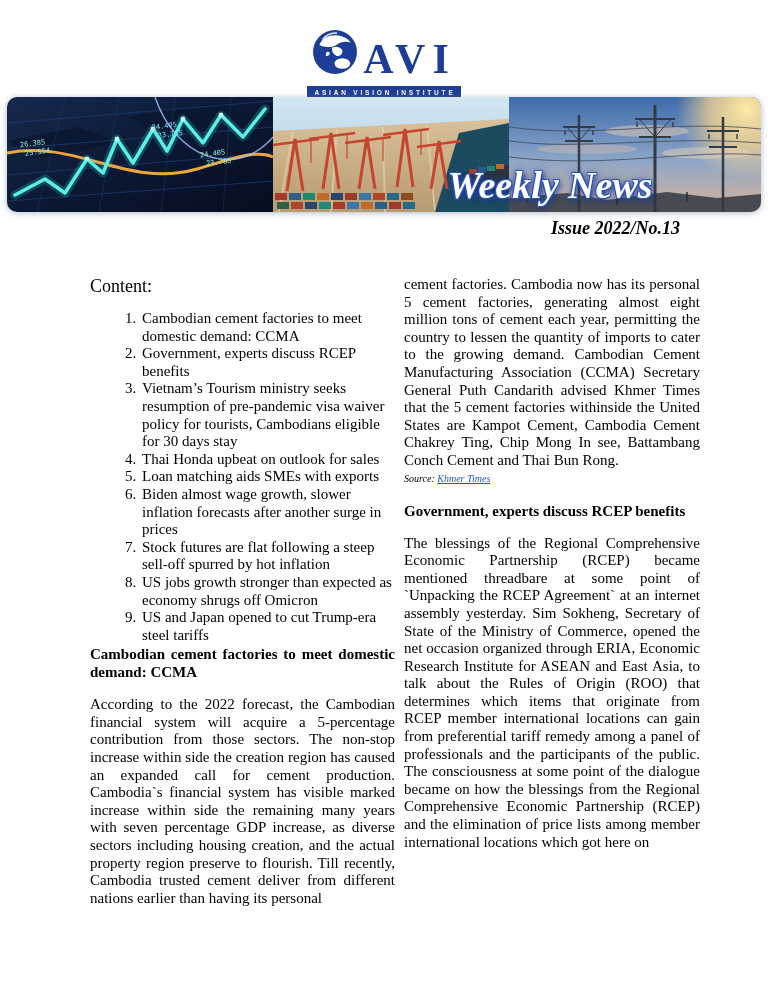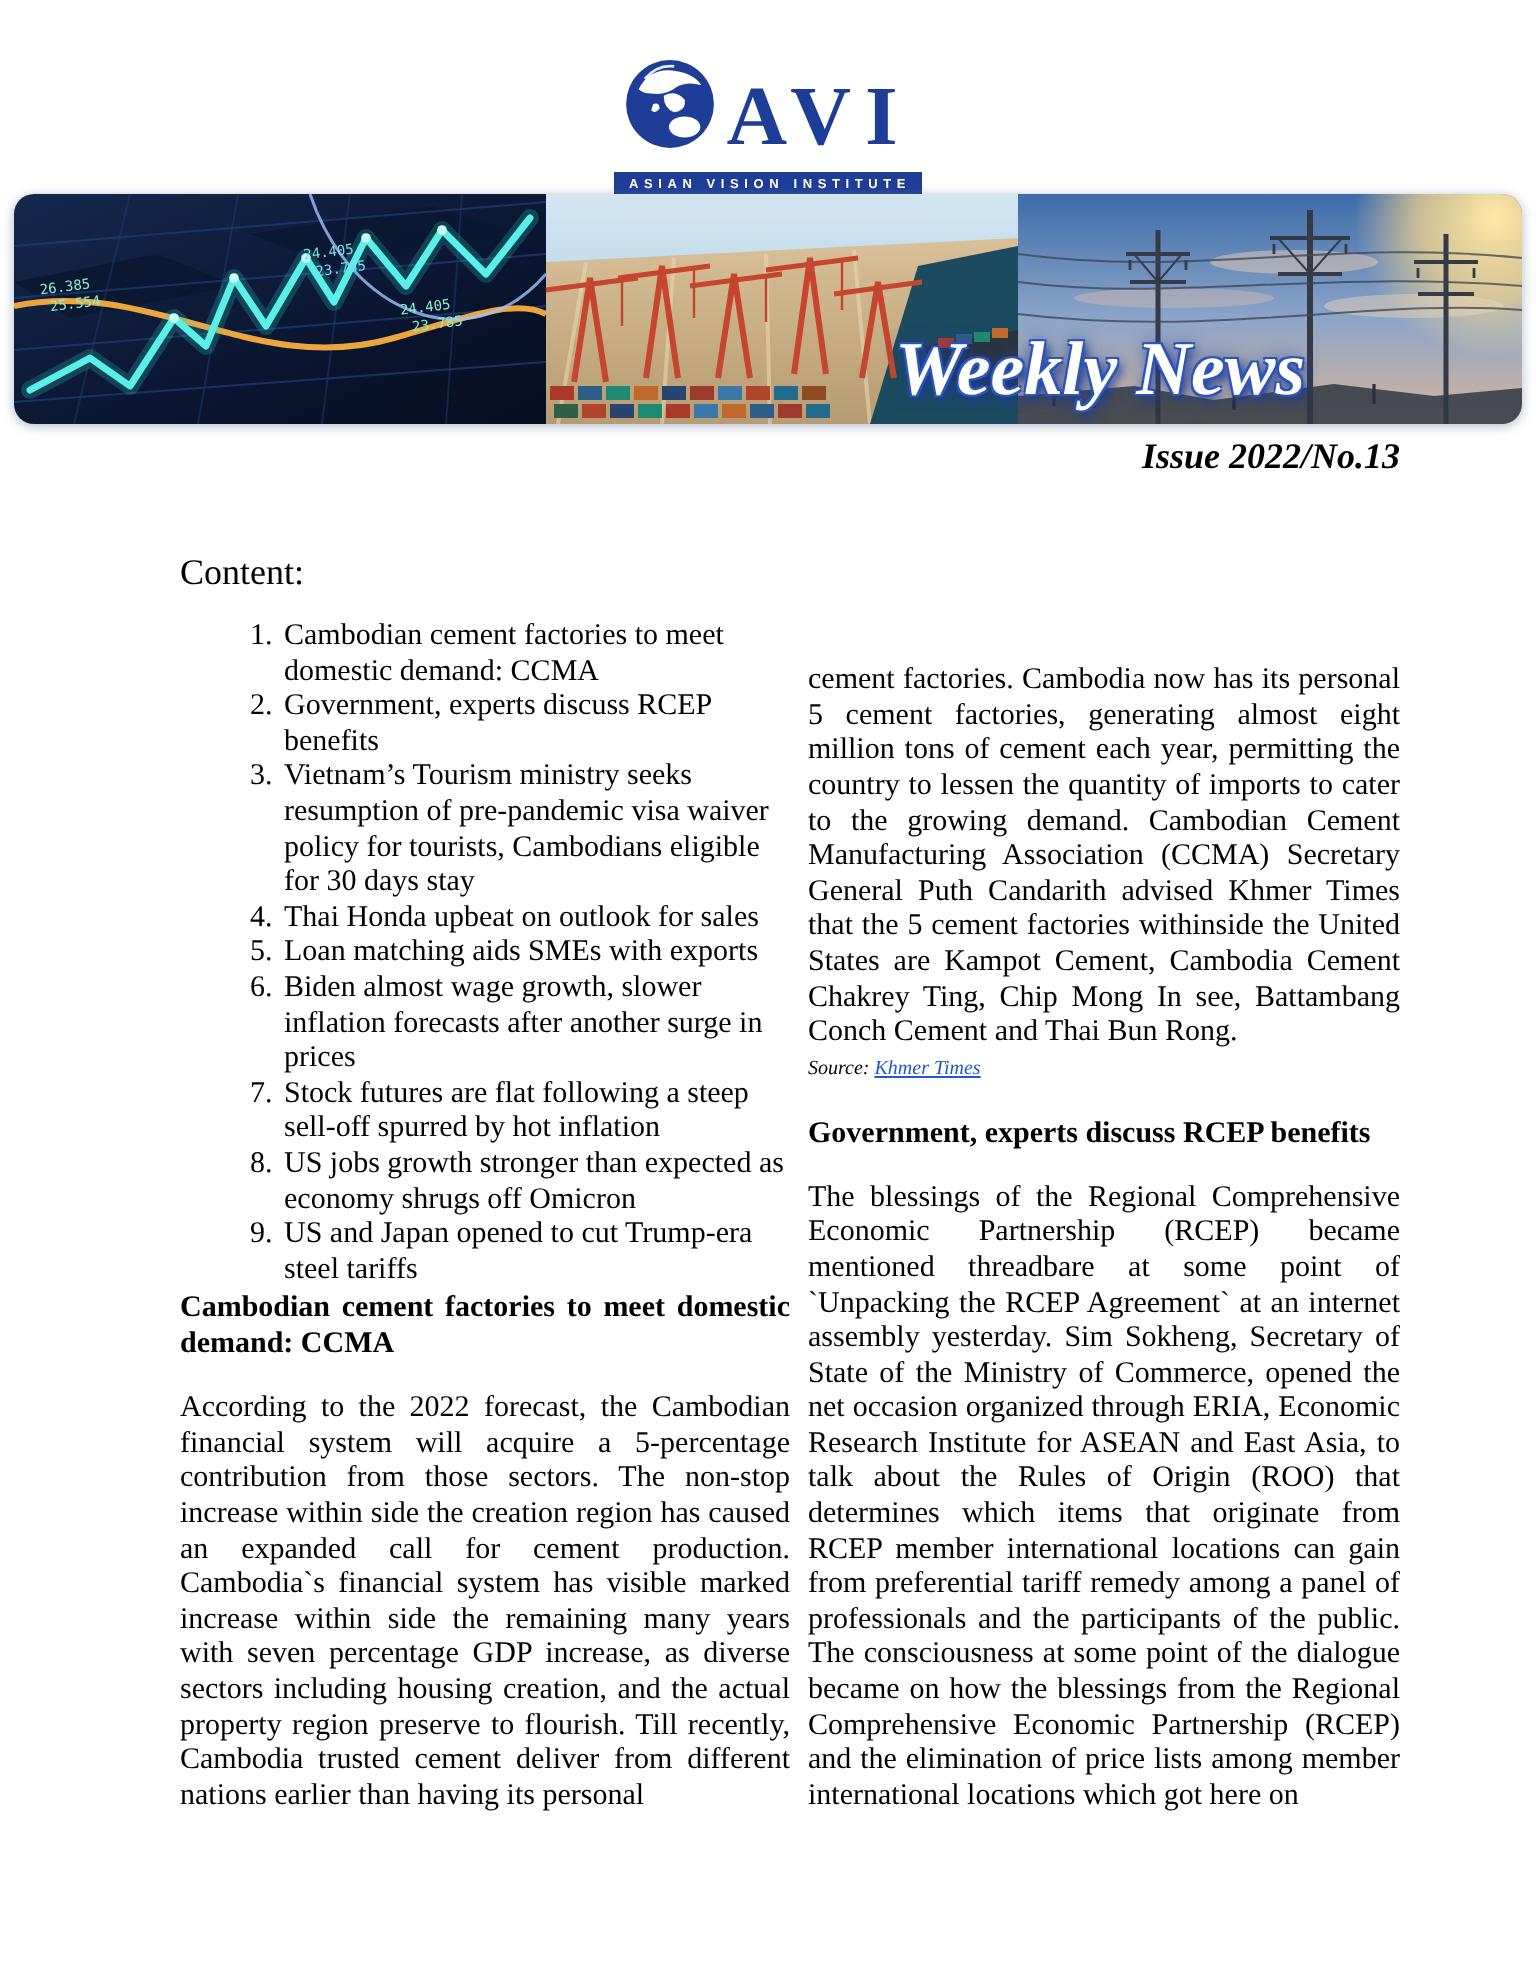--- a/index.html
+++ b/index.html
@@ -24,24 +24,24 @@
         font-family:"Liberation Serif",serif;font-weight:bold;font-size:30px;color:#fff;
         text-shadow:1px 1px 0 #2c55b8,-1px -1px 0 #2c55b8,1px -1px 0 #2c55b8,-1px 1px 0 #2c55b8,
                     2px 3px 5px #1c3a8f,0 0 9px rgba(35,70,160,.95);}
   .banner-subtitle{position:absolute;left:388px;top:66px;width:310px;text-align:center;
         font-family:"Liberation Serif",serif;font-weight:bold;font-style:italic;font-size:38px;color:#fff;
         text-shadow:1px 1px 0 #2c55b8,-1px -1px 0 #2c55b8,1px -1px 0 #2c55b8,-1px 1px 0 #2c55b8,
                     2px 3px 5px #1c3a8f,0 0 9px rgba(35,70,160,.95);}
 
   
   .issue{position:absolute;top:218px;left:0;width:680px;text-align:right;
-         font-size:18px;font-weight:bold;font-style:italic;padding-left:20px;}
-
-  
-  .columns{position:absolute;top:276px;left:90px;width:610px;display:flex;gap:9px;align-items:flex-end;}
+         font-size:18px;font-weight:bold;font-style:italic;}
+
+  
+  .columns{position:absolute;top:276px;left:90px;width:610px;display:flex;gap:9px;}
   .col-left{width:305px;}
   .col-right{width:296px;}
   .content-heading{font-size:18px;margin:0 0 13px 0;}
   ol.toc{margin:0;padding:0 0 0 50px;font-size:15px;line-height:17.6px;}
   ol.toc li{margin:0;padding-left:2px;}
   .article-heading{font-size:15px;font-weight:bold;line-height:18px;text-align:justify;margin:1px 0 0 0;}
   .body-par{font-size:15px;line-height:17.6px;text-align:justify;margin:15px 0 0 0;}
   .body-par.first{margin-top:0;}
   .source-line{font-size:10px;font-style:italic;line-height:16px;margin-top:1px;}
   .source-link{color:#2458c5;text-decoration:underline;cursor:pointer;}

